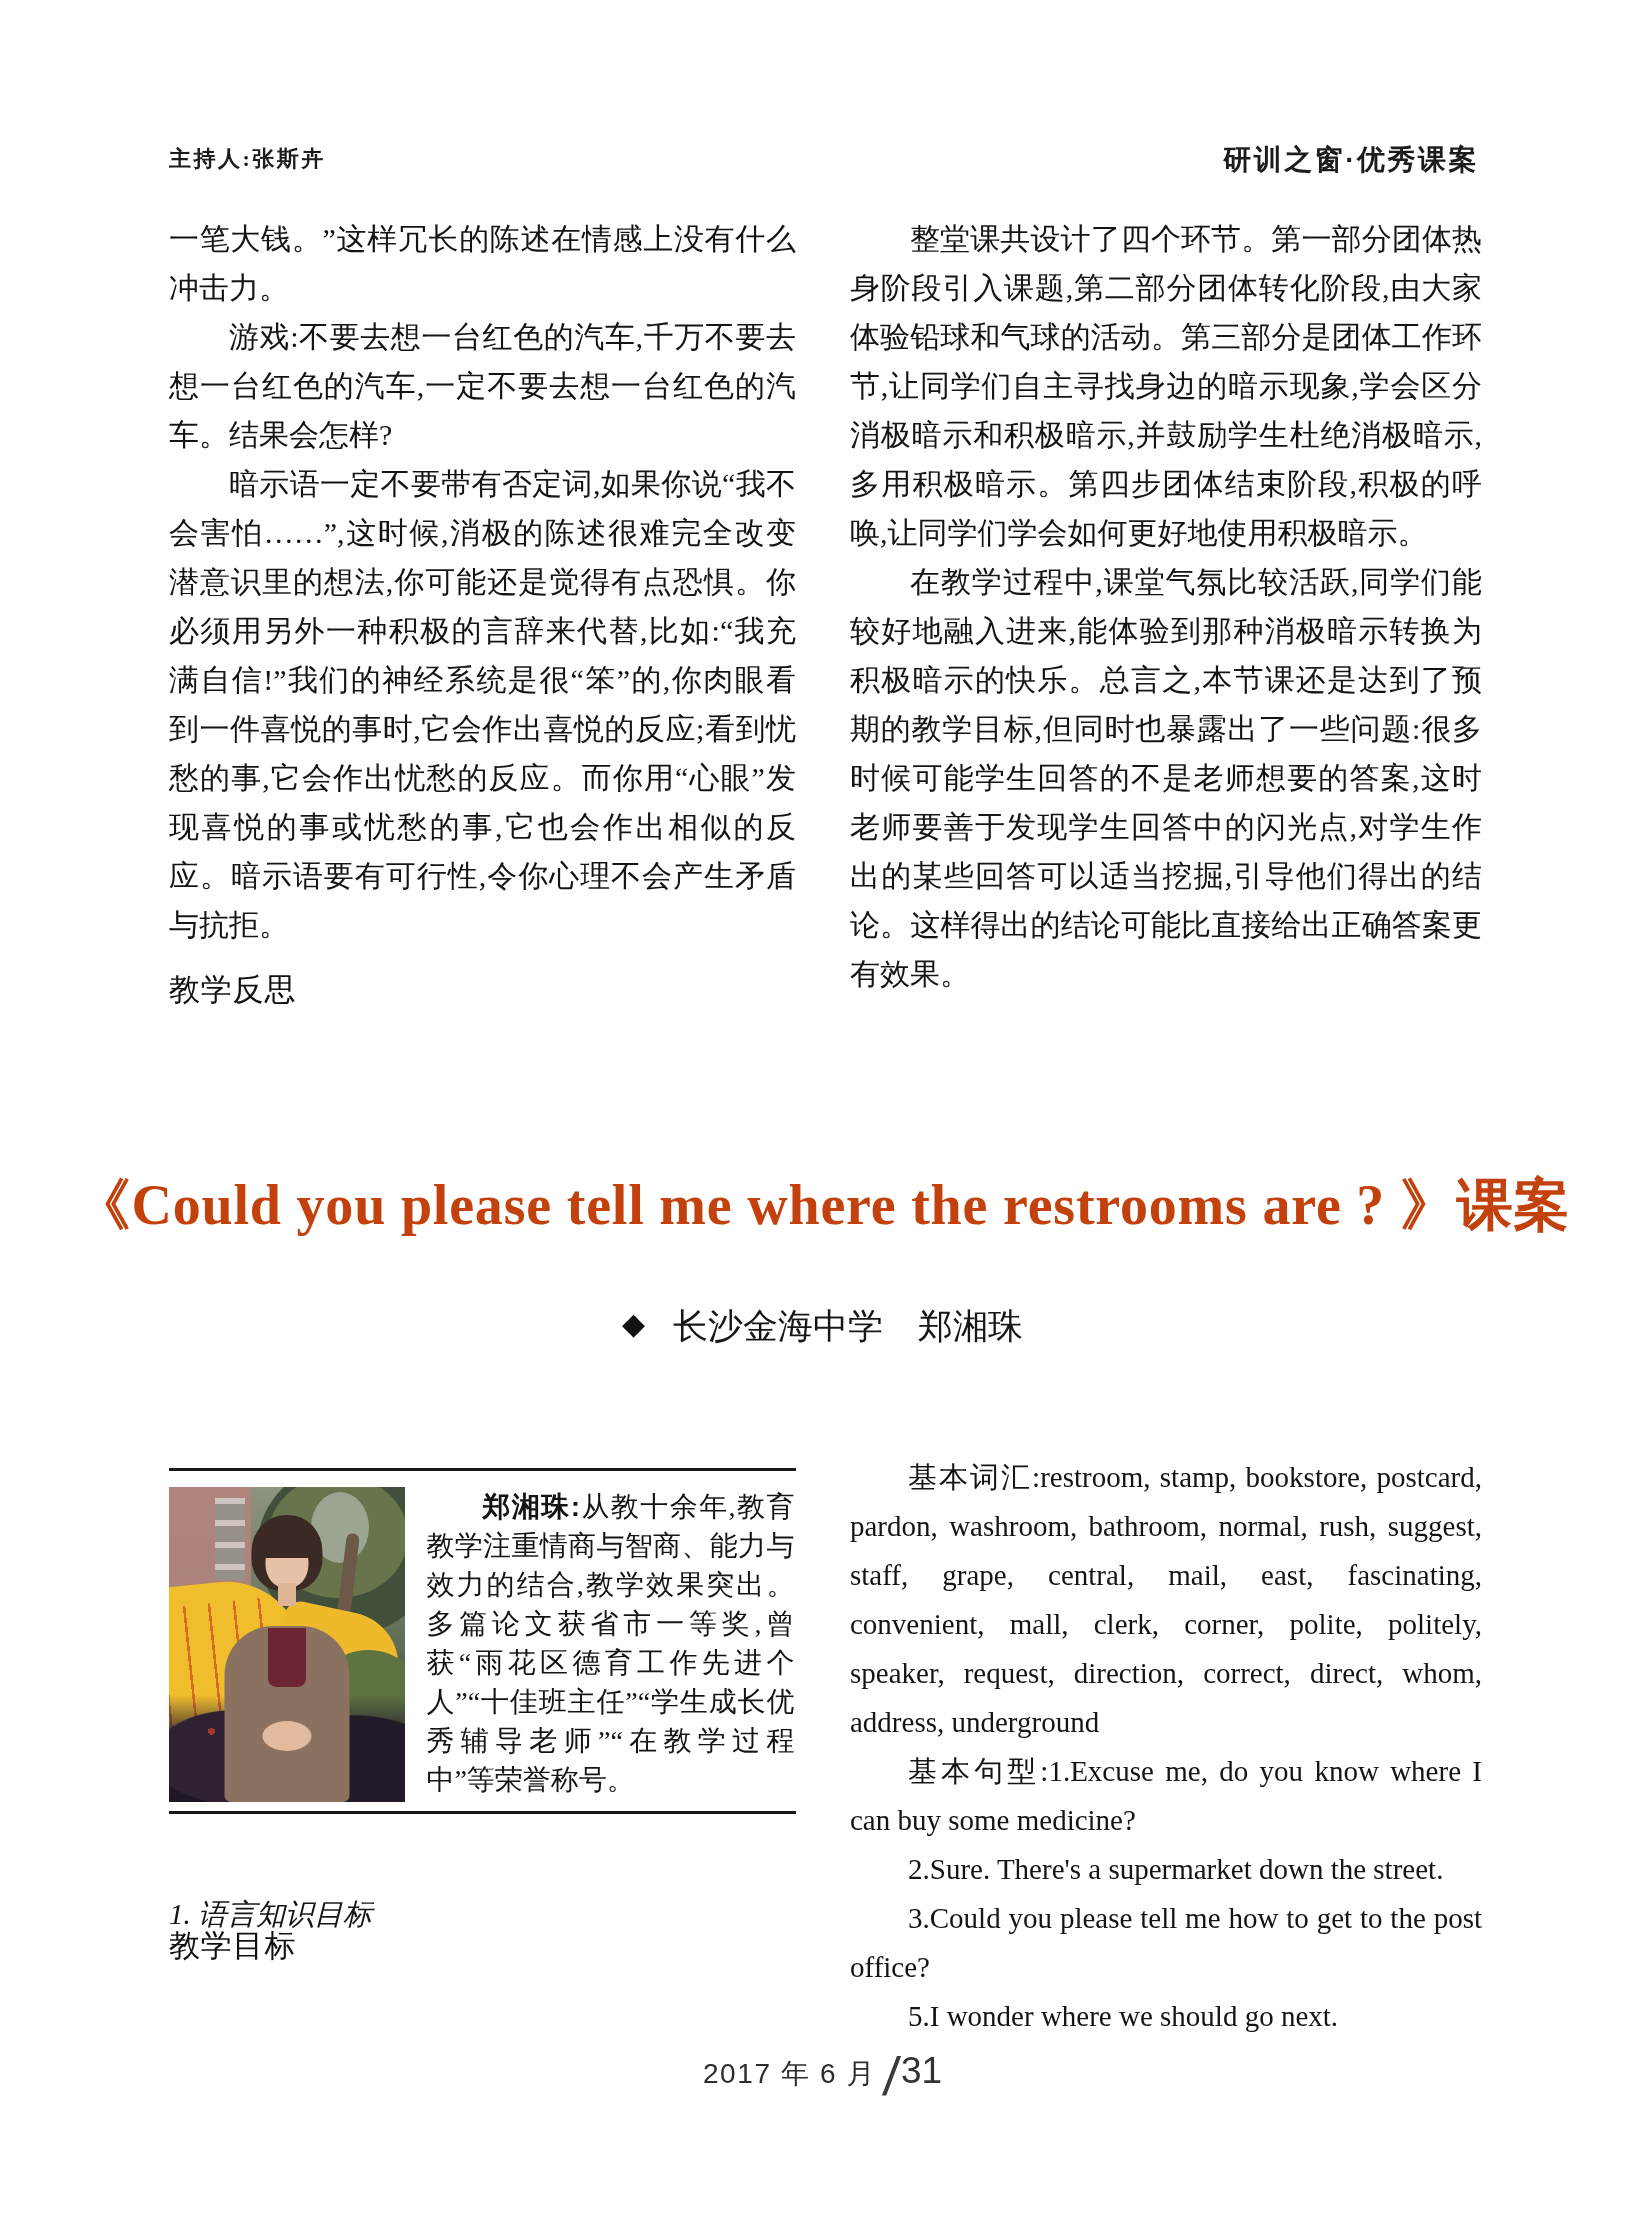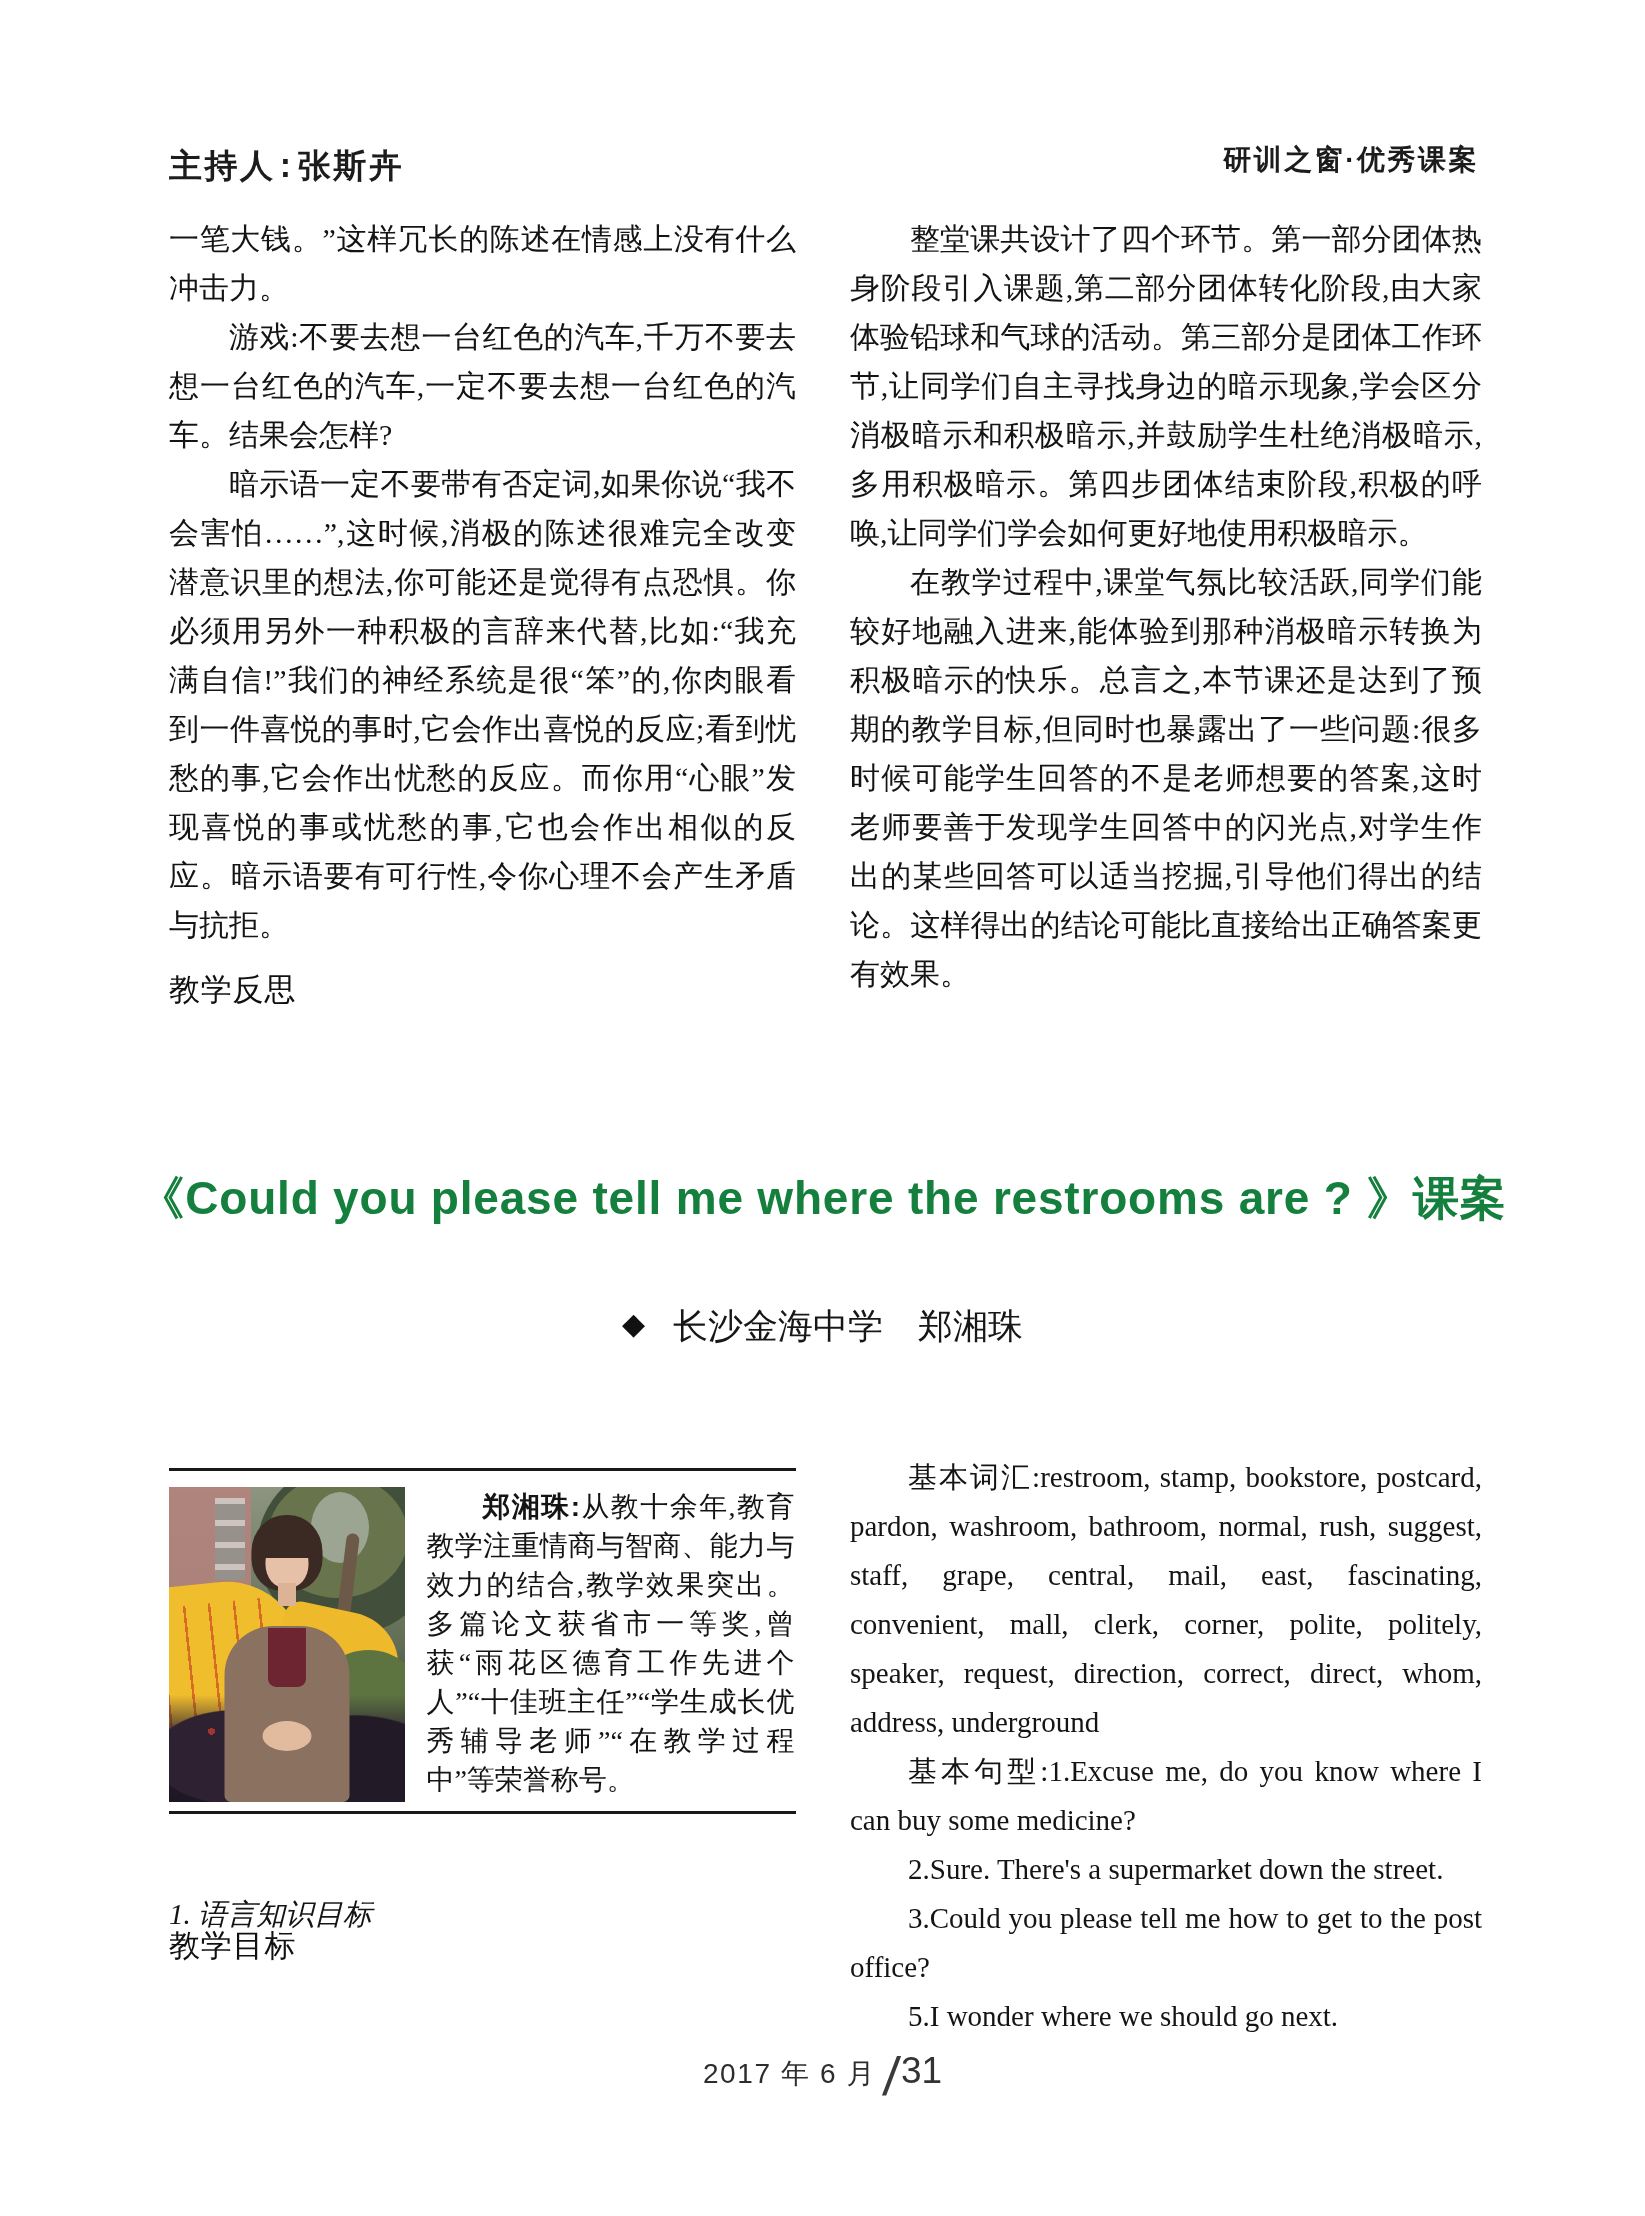--- a/index.html
+++ b/index.html
@@ -4,22 +4,22 @@
 <style>
   html,body { margin:0; padding:0; background:#ffffff; }
   .page {
     position:relative; width:1645px; height:2216px; background:#ffffff;
     overflow:hidden; font-family:"Liberation Serif", serif; color:#161616;
   }
 
   
   .hdr-left {
     position:absolute; left:169px; top:144px;
-    font-family:Liberation Mono, monospace; font-weight:bold;
-    font-size:33px; letter-spacing:2.5px; color:#1c1c1c;
+    font-family:Liberation Serif, serif; font-weight:bold;
+    font-size:22px; letter-spacing:2.5px; color:#1c1c1c;
   }
   .hdr-right {
     position:absolute; right:166px; top:141px;
     font-family:"Liberation Sans", sans-serif; font-weight:bold;
     font-size:28px; letter-spacing:2.5px; color:#1c1c1c;
   }
 
   
   .col {
     position:absolute; font-size:30px; line-height:49px;
@@ -37,22 +37,22 @@
   .h-reflect { left:169px; top:969px; }
   .h-objectives { left:169px; top:1925px; }
   .objective-item {
     position:absolute; left:169px; top:1895px;
     font-size:29px; color:#141414;font-style:italic;
   }
 
   
   .title2 {
     position:absolute; left:0; right:0; top:1168px; text-align:center;
-    font-family:Liberation Sans, sans-serif; font-weight:bold;
-    font-size:46px; color:#15803d; letter-spacing:0.8px;
+    font-family:Liberation Serif, serif; font-weight:bold;
+    font-size:56px; color:#c2410c; letter-spacing:0.8px;
   }
   .byline {
     position:absolute; left:0; right:0; top:1303px; text-align:center;
     font-size:35px; color:#171717;
   }
   .byline .diamond { font-size:30px; vertical-align:4.1px; margin-right:28px; color:#111; }
 
   
   .profile {
     position:absolute; left:169px; top:1468px; width:627px; height:346px;

